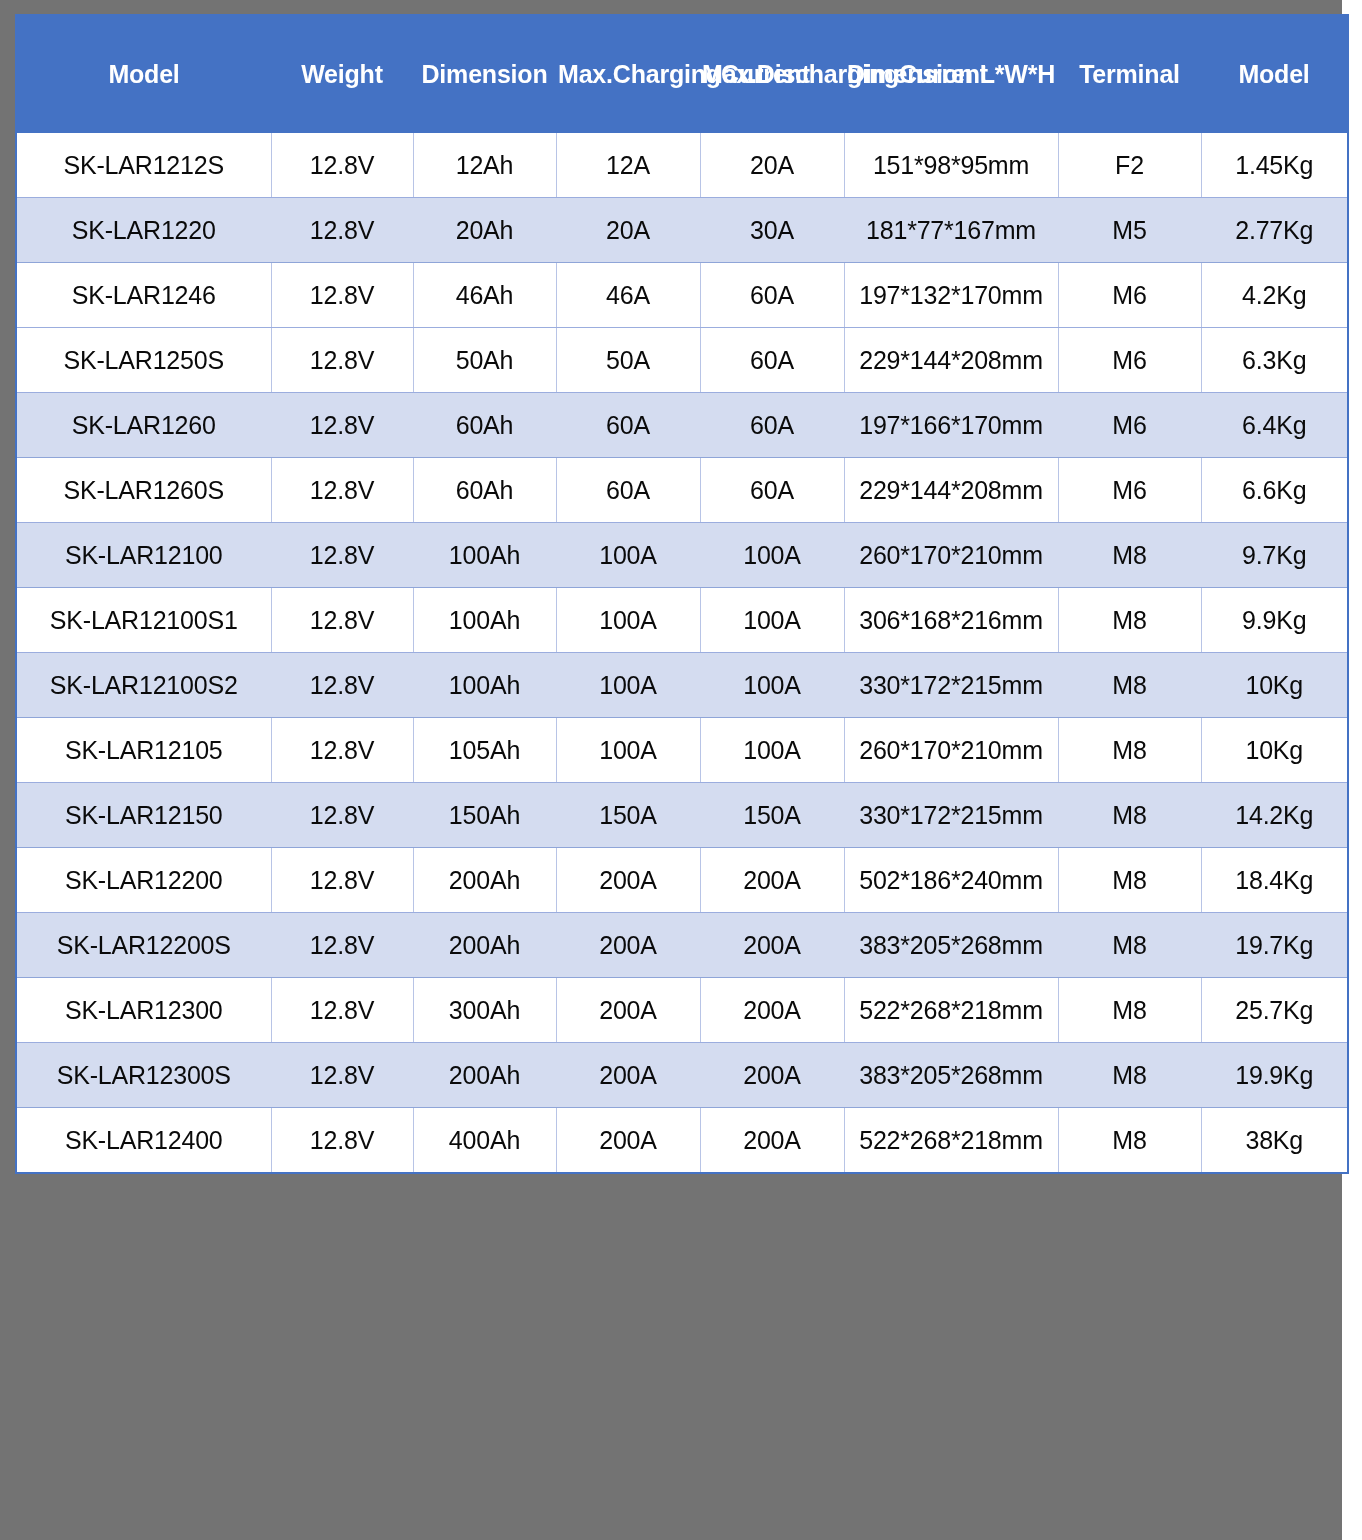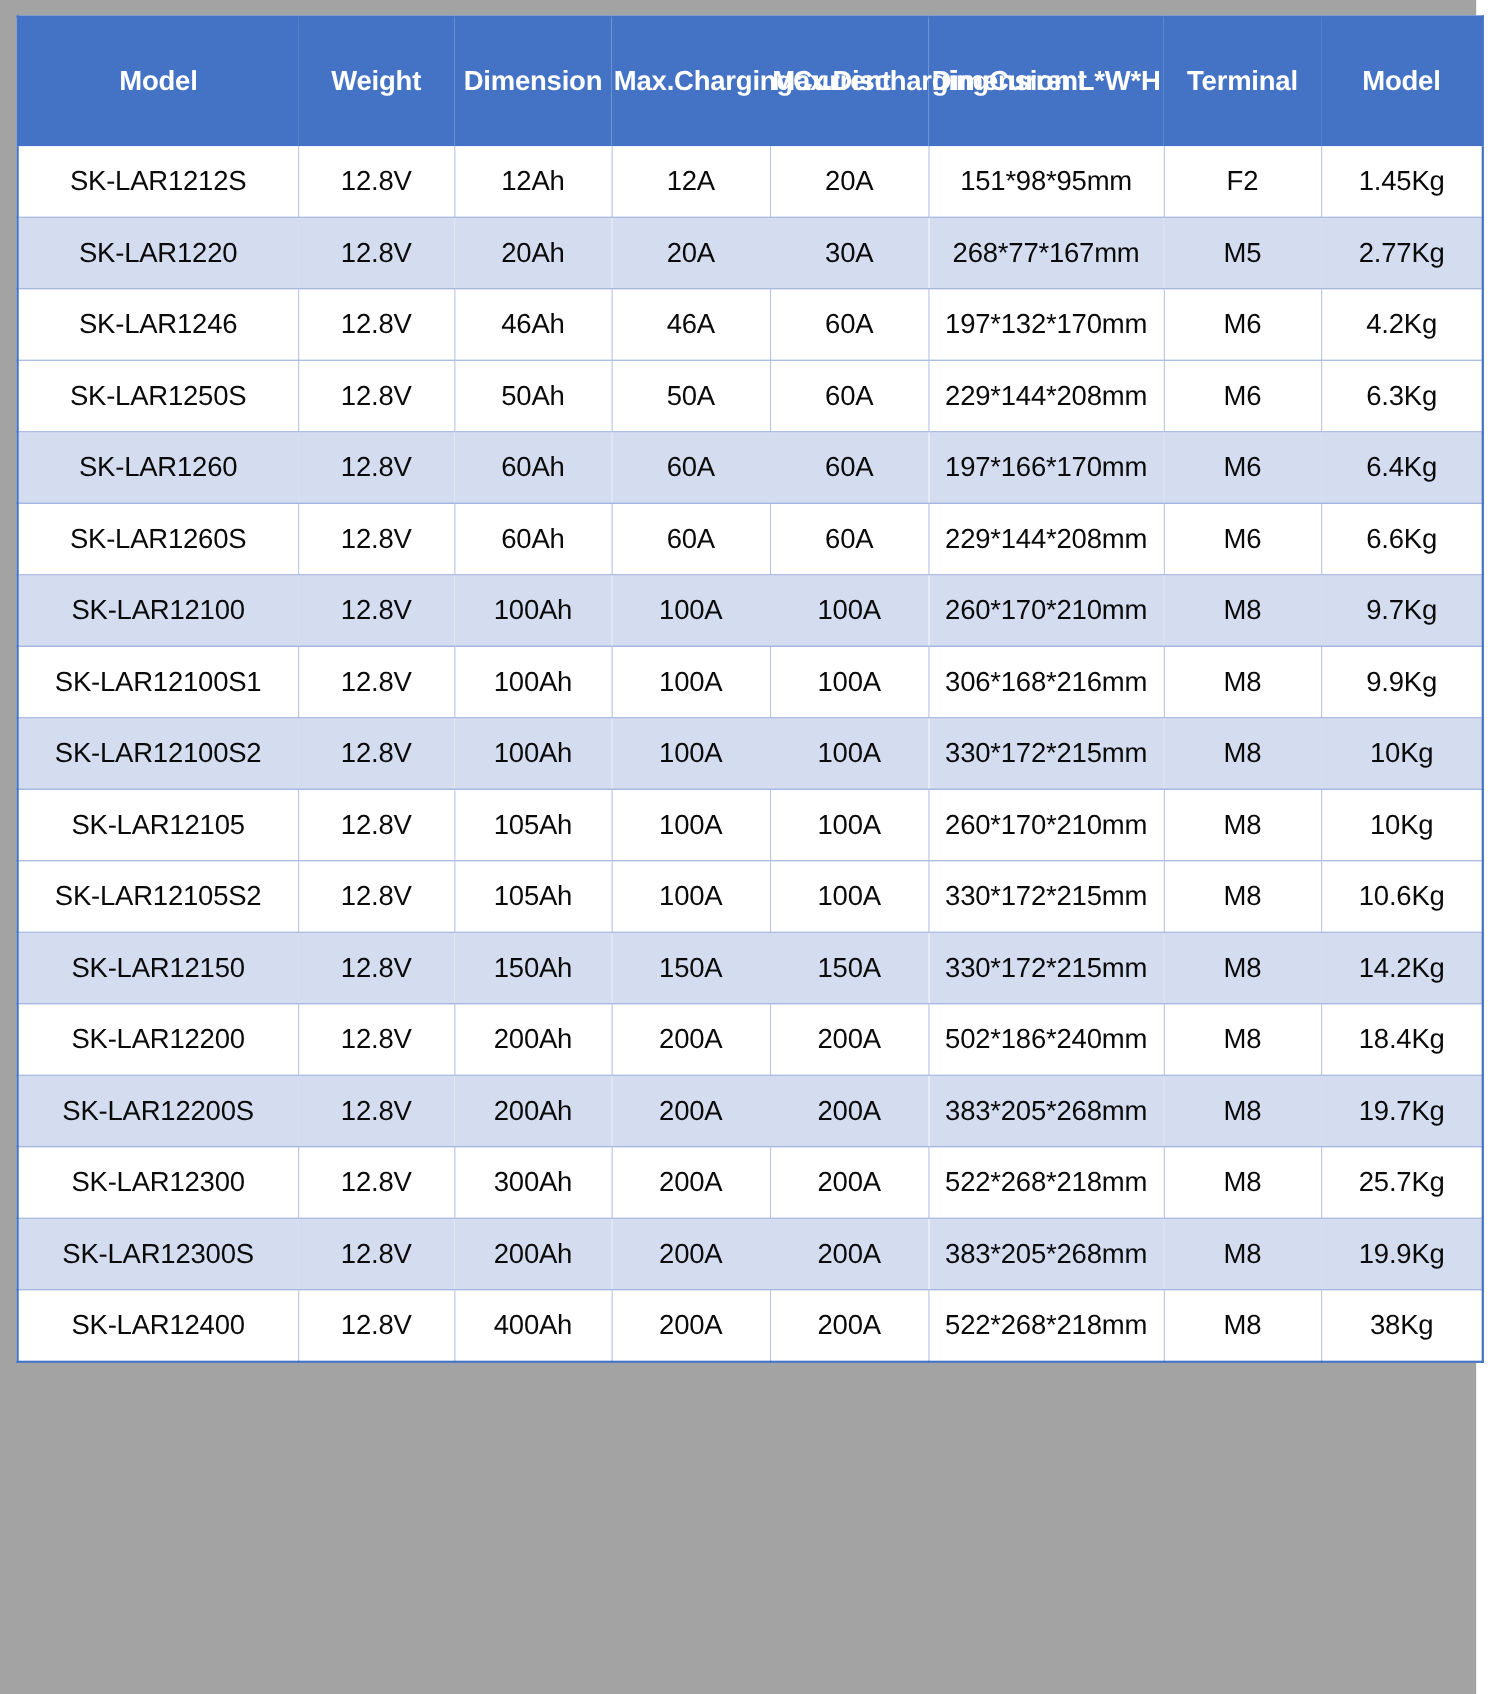--- a/index.html
+++ b/index.html
@@ -11,21 +11,21 @@
   body {
     width: 1362px;
     height: 1540px;
     font-family: "Liberation Sans", sans-serif;
     overflow: hidden;
   }
   .page {
     position: relative;
     width: 1342px;
     height: 1540px;
-    background: #a3a3a3;
+    background: #737373;
     box-sizing: border-box;
   }
   .spec-table {
     position: absolute;
     left: 15px;
     top: 14px;
     width: 1332px;
     border-collapse: collapse;
     table-layout: fixed;
     border: 2px solid #4472C4;
@@ -121,21 +121,21 @@
           <td>151*98*95mm</td>
           <td>F2</td>
           <td>1.45Kg</td>
         </tr>
         <tr class="alt">
           <td class="first-cell">SK-LAR1220</td>
           <td>12.8V</td>
           <td>20Ah</td>
           <td>20A</td>
           <td>30A</td>
-          <td>268*77*167mm</td>
+          <td>181*77*167mm</td>
           <td>M5</td>
           <td>2.77Kg</td>
         </tr>
         <tr class="plain">
           <td class="first-cell">SK-LAR1246</td>
           <td>12.8V</td>
           <td>46Ah</td>
           <td>46A</td>
           <td>60A</td>
           <td>197*132*170mm</td>
@@ -204,30 +204,20 @@
         </tr>
         <tr class="plain">
           <td class="first-cell">SK-LAR12105</td>
           <td>12.8V</td>
           <td>105Ah</td>
           <td>100A</td>
           <td>100A</td>
           <td>260*170*210mm</td>
           <td>M8</td>
           <td>10Kg</td>
-        </tr>
-        <tr class="plain">
-          <td class="first-cell">SK-LAR12105S2</td>
-          <td>12.8V</td>
-          <td>105Ah</td>
-          <td>100A</td>
-          <td>100A</td>
-          <td>330*172*215mm</td>
-          <td>M8</td>
-          <td>10.6Kg</td>
         </tr>
         <tr class="alt">
           <td class="first-cell">SK-LAR12150</td>
           <td>12.8V</td>
           <td>150Ah</td>
           <td>150A</td>
           <td>150A</td>
           <td>330*172*215mm</td>
           <td>M8</td>
           <td>14.2Kg</td>

